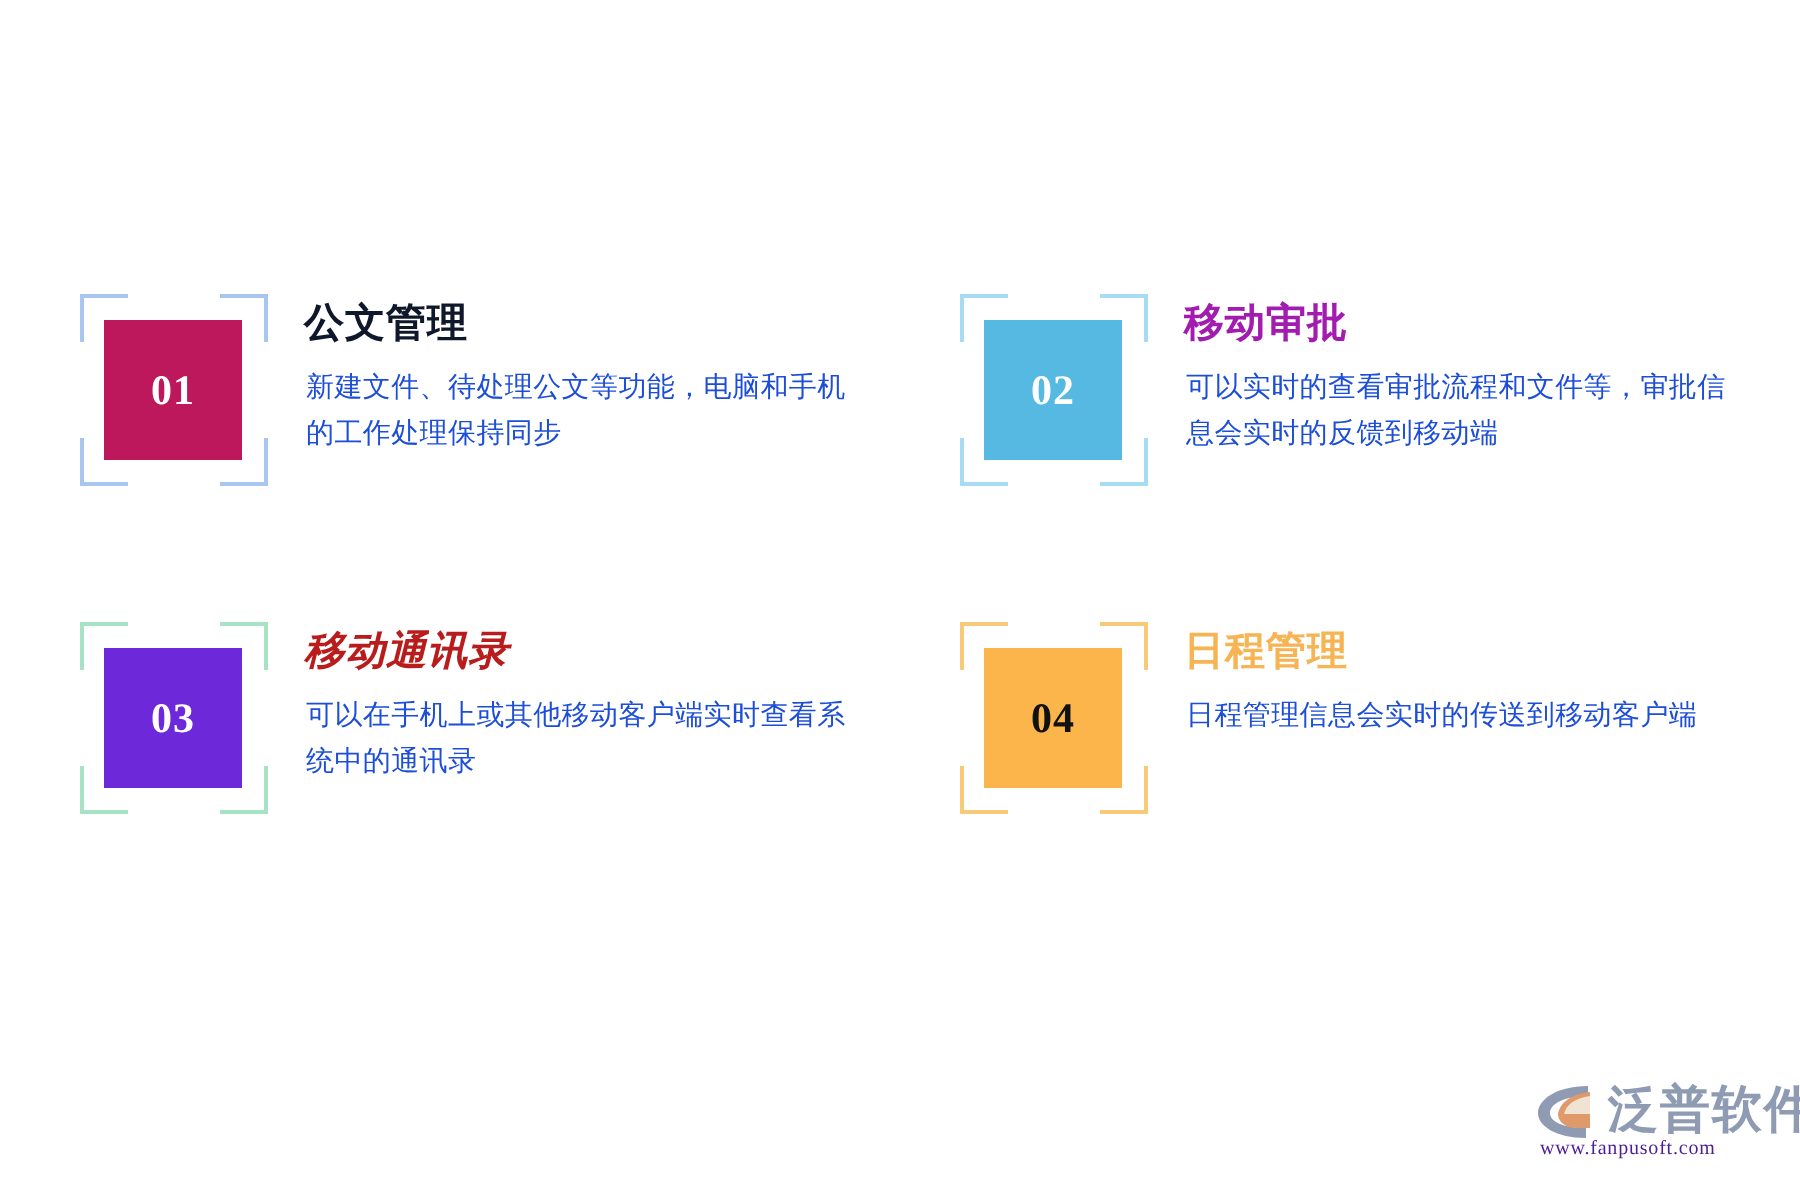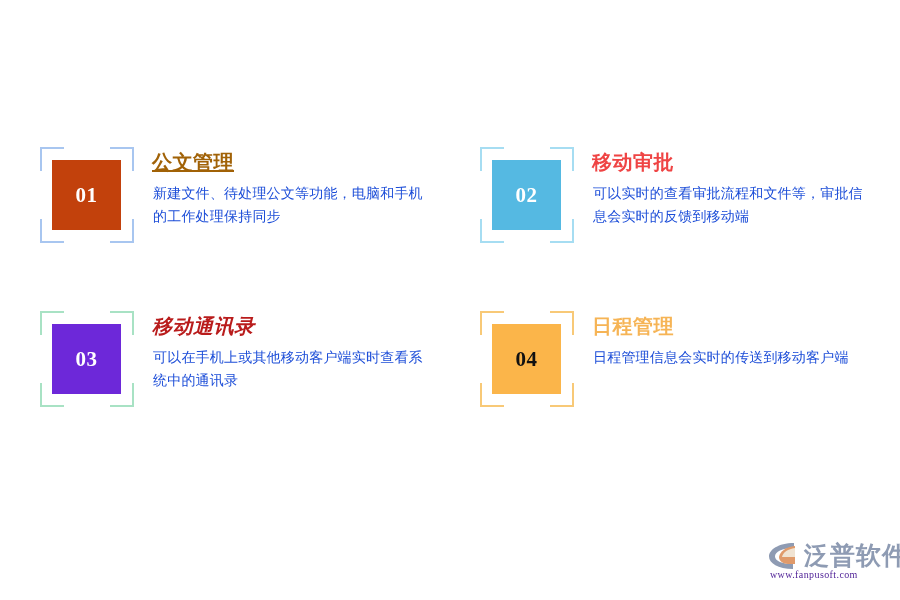--- a/index.html
+++ b/index.html
@@ -96,28 +96,28 @@
     font-size: 14px;
     line-height: 1.62;
     color: #1d4ed8;
     margin: 1px;
     max-width: 272px;
     letter-spacing: 0.2px;
   }
 
   
   .theme-blue   .bracket      { border-color: #a8c6f0; }
-  .theme-blue   .badge-square { background: #c2410c; }
+  .theme-blue   .badge-square { background: #be185d; }
   .theme-blue   .badge-number { color: #ffffff; }
-  .theme-blue   .card-title   { color: #a16207; text-decoration: underline; }
+  .theme-blue   .card-title   { color: #0f172a; }
 
   .theme-cyan   .bracket      { border-color: #a6ddf2; }
   .theme-cyan   .badge-square { background: #55b9e2; }
   .theme-cyan   .badge-number { color: #ffffff; text-align: right; }
-  .theme-cyan   .card-title   { color: #ef4444; }
+  .theme-cyan   .card-title   { color: #a21caf; }
 
   .theme-green  .bracket      { border-color: #a8e2c4; }
   .theme-green  .badge-square { background: #6d28d9; }
   .theme-green  .badge-number { color: #ffffff; }
   .theme-green  .card-title   { color: #b91c1c; font-style: italic; }
 
   .theme-orange .bracket      { border-color: #f8c977; }
   .theme-orange .badge-square { background: #fbb54a; }
   .theme-orange .badge-number { color: #111111; }
   .theme-orange .card-title   { color: #f7b martial; color: #f6b455; }

